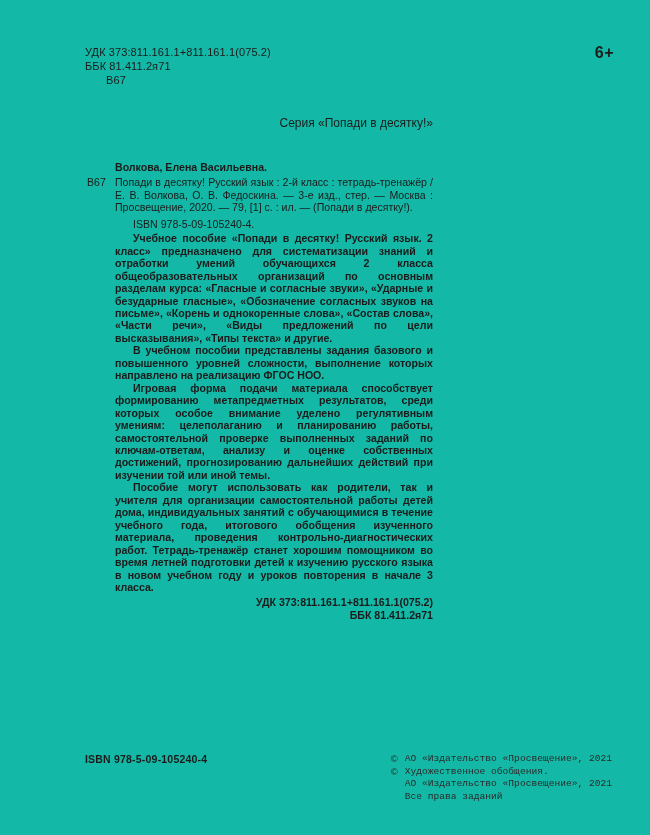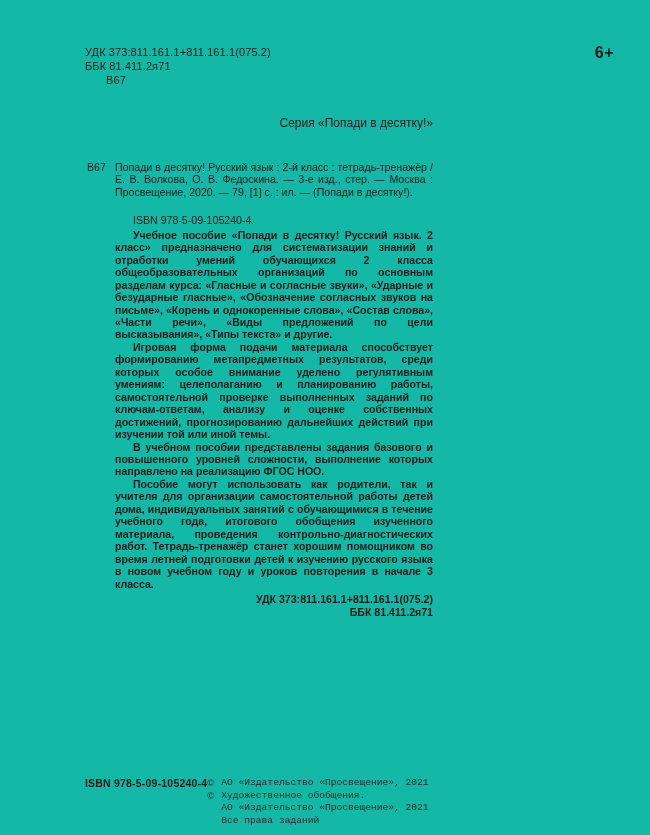--- a/index.html
+++ b/index.html
@@ -34,28 +34,28 @@
 
   
   .main {
     position: absolute; left: 115px; top: 161px; width: 318px;
     font-size: 10.6px; line-height: 12.45px;
     text-align: justify;
   }
   .author { font-weight: bold; margin-bottom: 3px; text-align: left; }
   .bib { position: relative; }
   .bib-code { position: absolute; left: -28px; top: 0; text-align: left; }
-  .isbn-line { text-indent: 18px; margin-top: 16px; margin-bottom: 2px; text-align: left; }
+  .isbn-line { text-indent: 18px; margin-top: 4px; margin-bottom: 2px; text-align: left; }
   .para { text-indent: 18px; font-weight: bold; }
   .codes-bottom { font-weight: bold; text-align: right; margin-top: 3px; line-height: 13px; }
 
   
   .footer {
     position: absolute; left: 85px; top: 753px; width: 527px;
-    display: flex; align-items: flex-start; margin-top: 24px;
+    display: flex; justify-content: space-between; align-items: flex-start;
   }
   .footer-isbn { font-weight: bold; font-size: 10.5px; letter-spacing: 0.2px; }
   .copyright { font-size: 9.6px; line-height: 12.6px; color: #2a2a2a; }
   .copy-row { display: flex; }
   .copy-symbol { width: 14px; flex: 0 0 14px; }
   .copy-text { flex: 1; font-family: Liberation Mono, monospace; }
 </style>
 </head>
 <body>
 
@@ -65,31 +65,32 @@
     <div>УДК 373:811.161.1+811.161.1(075.2)</div>
     <div>ББК 81.411.2я71</div>
     <div class="line-b67">В67</div>
   </div>
 
   <div class="age-rating">6+</div>
 
   <div class="series">Серия «Попади в десятку!»</div>
 
   <div class="main">
+    <div class="author">Волкова, Елена Васильевна.</div>
 
     <div class="bib">
       <span class="bib-code">В67</span>
       <span>Попади в десятку! Русский язык : 2-й класс : тетрадь-тренажёр / Е. В. Волкова, О. В. Федоскина. — 3-е изд., стер. — Москва : Просвещение, 2020. — 79, [1] с. : ил. — (Попади в десятку!).</span>
     </div>
 
     <div class="isbn-line">ISBN 978-5-09-105240-4.</div>
 
     <p class="para">Учебное пособие «Попади в десятку! Русский язык. 2 класс» предназначено для систематизации знаний и отработки умений обучающихся 2 класса общеобразовательных организаций по основным разделам курса: «Гласные и согласные звуки», «Ударные и безударные гласные», «Обозначение согласных звуков на письме», «Корень и однокоренные слова», «Состав слова», «Части речи», «Виды предложений по цели высказывания», «Типы текста» и другие.</p>
+    <p class="para">В учебном пособии представлены задания базового и повышенного уровней сложности, выполнение которых направлено на реализацию ФГОС НОО.</p>
     <p class="para">Игровая форма подачи материала способствует формированию метапредметных результатов, среди которых особое внимание уделено регулятивным умениям: целеполаганию и планированию работы, самостоятельной проверке выполненных заданий по ключам-ответам, анализу и оценке собственных достижений, прогнозированию дальнейших действий при изучении той или иной темы.</p>
-    <p class="para">В учебном пособии представлены задания базового и повышенного уровней сложности, выполнение которых направлено на реализацию ФГОС НОО.</p>
     <p class="para">Пособие могут использовать как родители, так и учителя для организации самостоятельной работы детей дома, индивидуальных занятий с обучающимися в течение учебного года, итогового обобщения изученного материала, проведения контрольно-диагностических работ. Тетрадь-тренажёр станет хорошим помощником во время летней подготовки детей к изучению русского языка в новом учебном году и уроков повторения в начале 3 класса.</p>
 
     <div class="codes-bottom">
       <div>УДК 373:811.161.1+811.161.1(075.2)</div>
       <div>ББК 81.411.2я71</div>
     </div>
   </div>
 
   <div class="footer">
     <div class="footer-isbn">ISBN 978-5-09-105240-4</div>

